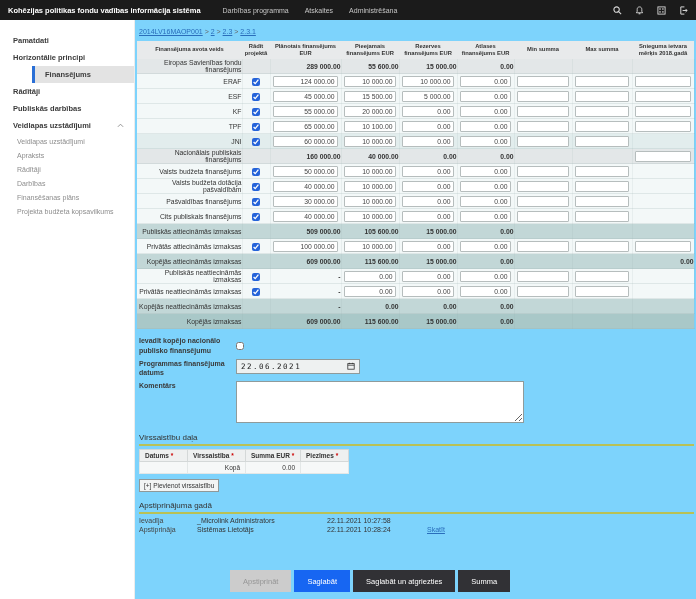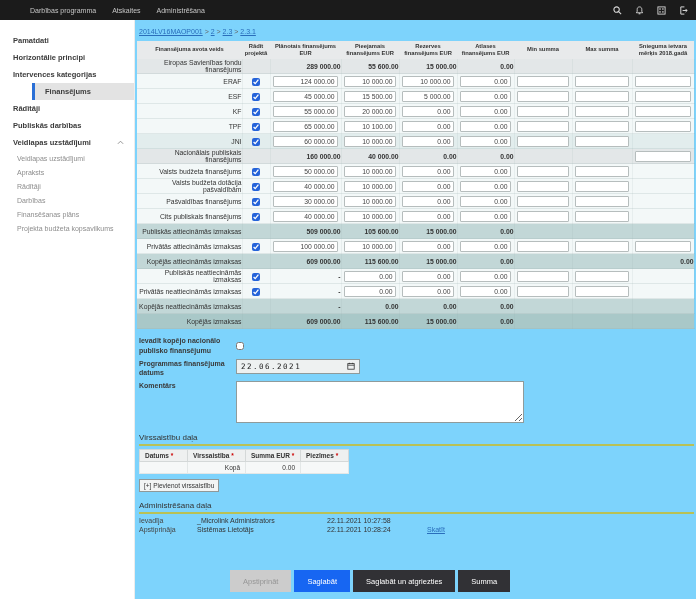--- a/index.html
+++ b/index.html
@@ -82,20 +82,21 @@
   .btn-row { position:absolute; bottom:7px; left:95px; display:flex; gap:3px; }
   .btn { height:22px; padding:0 13px; font-size:7.5px; border:none; font-family:inherit; cursor:pointer; white-space:nowrap; }
   .btn.disabled { background:#cccccc; color:#969696; }
   .btn.primary { background:#1766f2; color:#fff; }
   .btn.dark { background:#313135; color:#fff; }
 </style>
 </head>
 <body>
 
 <div class="topbar">
+  <span class="brand">Kohēzijas politikas fondu vadības informācija sistēma</span>
   <span class="topbar-menu" id="topbar-menu">
       <span class="menu-item">Darbības programma</span>
       <span class="menu-item">Atskaites</span>
       <span class="menu-item">Administrēšana</span>
     </span>
   <span class="topbar-icons">
     <svg width="9" height="9" viewBox="0 0 10 10">
         <circle cx="4" cy="4" r="3" fill="none" stroke="#d8d8d8" stroke-width="1.2"></circle>
         <line x1="6.3" y1="6.3" x2="9" y2="9" stroke="#d8d8d8" stroke-width="1.2"></line>
       </svg>
@@ -120,23 +121,20 @@
 
 <div class="page">
 
   <div class="sidebar" id="sidebar-list">
       <div class="side-item">
         <span>Pamatdati</span>
       </div>
       <div class="side-item">
         <span>Horizontālie principi</span>
       </div>
-      <div class="side-item">
-        <span>Intervences kategorijas</span>
-      </div>
       <div class="side-item selected">
         <span>Finansējums</span>
       </div>
       <div class="side-item">
         <span>Rādītāji</span>
       </div>
       <div class="side-item">
         <span>Publiskās darbības</span>
       </div>
       <div class="side-item">
@@ -582,21 +580,21 @@
         <tr>
           <td></td>
           <td>Kopā</td>
           <td>0.00</td>
           <td></td>
         </tr>
       </tbody>
     </table>
     <button class="add-btn">[+] Pievienot virssaistību</button>
 
-    <div class="section-h">Administrēšana daļa</div>
+    <div class="section-h">Apstiprinājuma gadā</div>
     <div class="divider"></div>
 
     <div class="appr-row">
       <span class="appr-label">Ievadīja</span>
       <span class="appr-user">_Microlink Administrators</span>
       <span class="appr-time">22.11.2021 10:27:58</span>
     </div>
     <div class="appr-row">
       <span class="appr-label">Apstiprināja</span>
       <span class="appr-user">Sistēmas Lietotājs</span>

